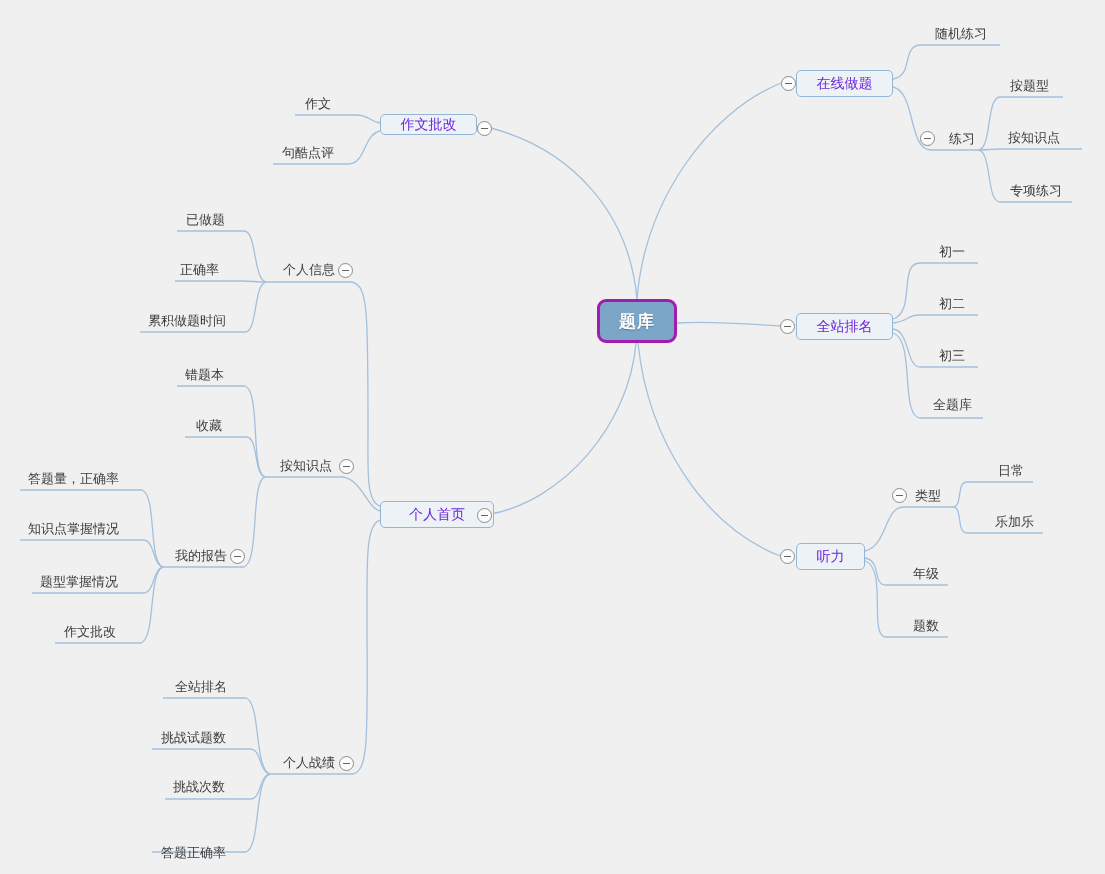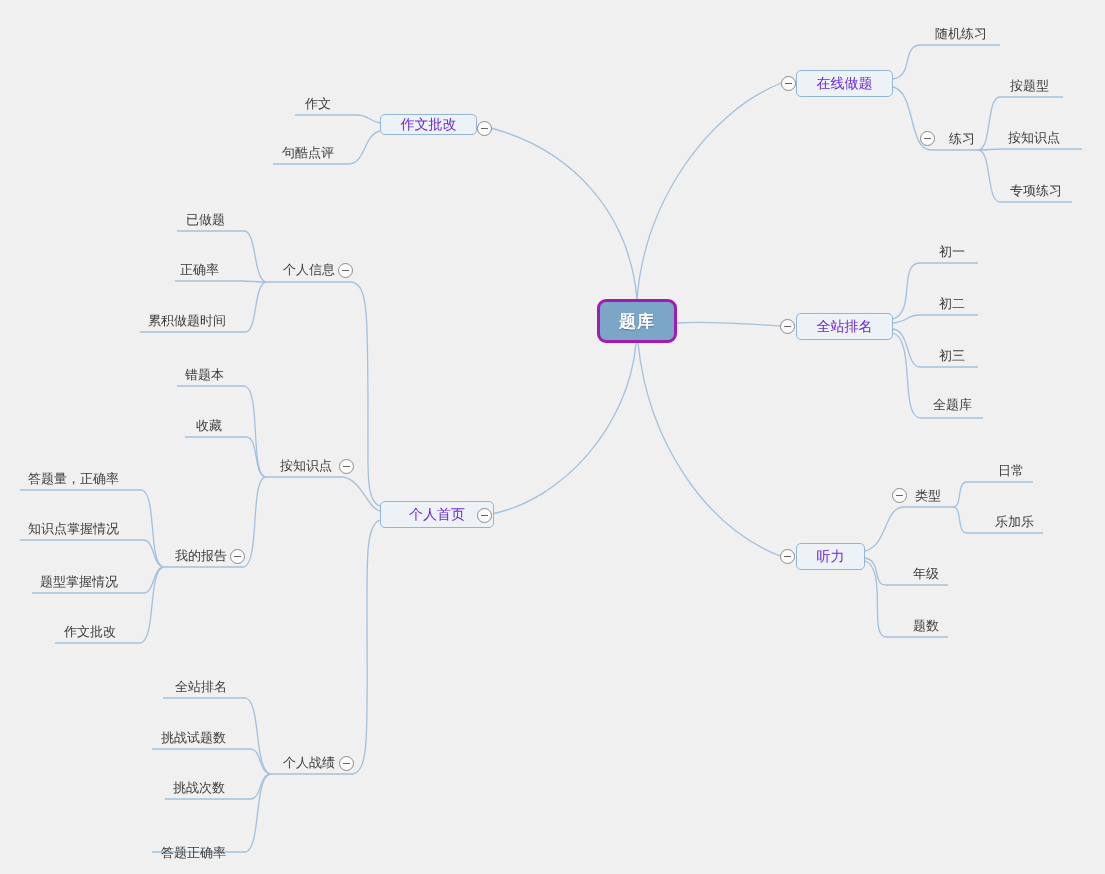--- a/index.html
+++ b/index.html
@@ -129,21 +129,21 @@
   <div class="node-label" style="left:196px;top:418px;">收藏</div>
   <div class="node-label" style="left:175px;top:548px;">我的报告</div>
   <div class="node-label" style="left:28px;top:471px;">答题量，正确率</div>
   <div class="node-label" style="left:28px;top:521px;">知识点掌握情况</div>
   <div class="node-label" style="left:40px;top:574px;">题型掌握情况</div>
   <div class="node-label" style="left:64px;top:624px;">作文批改</div>
 
   <div class="node-label" style="left:283px;top:755px;">个人战绩</div>
   <div class="node-label" style="left:175px;top:679px;">全站排名</div>
   <div class="node-label" style="left:161px;top:730px;">挑战试题数</div>
-  <div class="node-label" style="left:173px;top:780px;">挑战次数</div>
+  <div class="node-label" style="left:173px;top:780px;font-family:Liberation Mono, monospace;">挑战次数</div>
   <div class="node-label" style="left:161px;top:833px;margin-top:12px;">答题正确率</div>
 
   <div class="collapse" style="left:781px;top:76px;">
       <span class="bar"></span>
     </div>
   <div class="collapse" style="left:780px;top:319px;">
       <span class="bar"></span>
     </div>
   <div class="collapse" style="left:780px;top:549px;">
       <span class="bar"></span>

